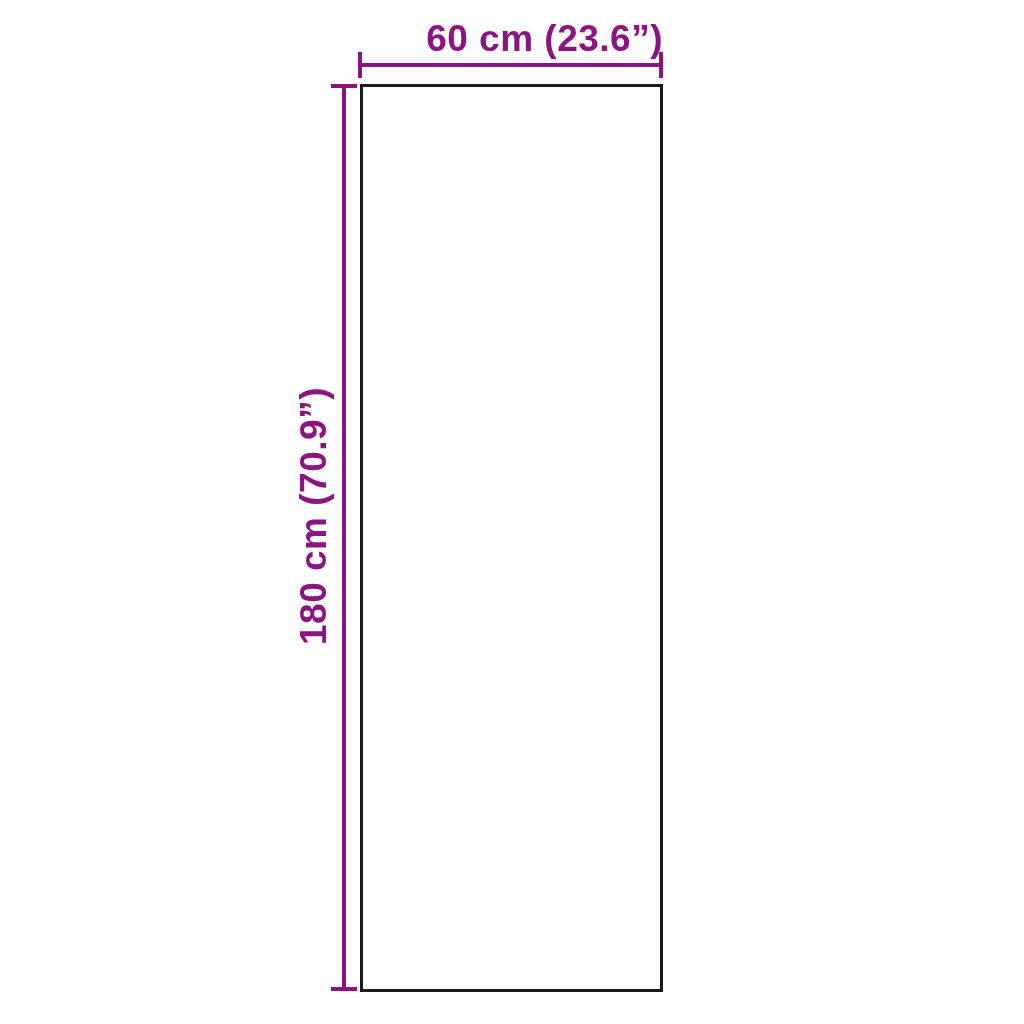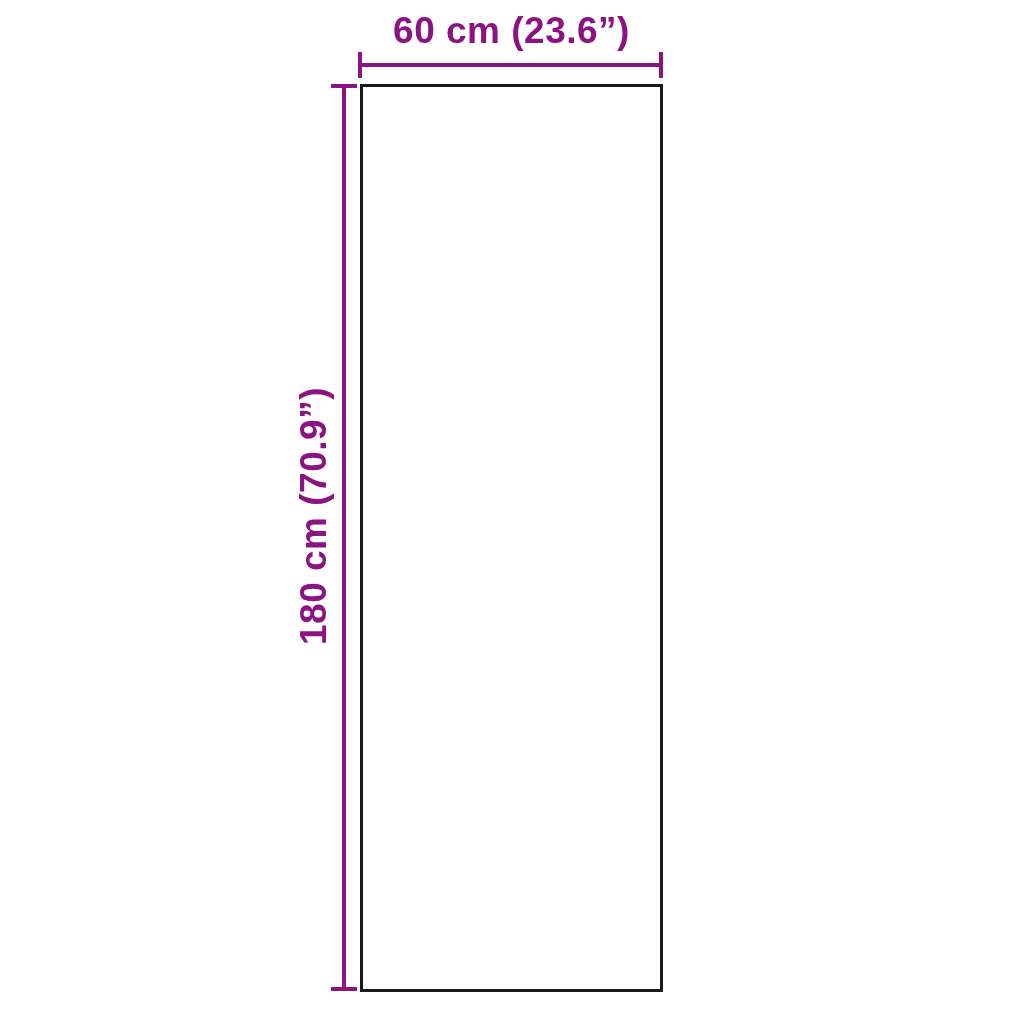--- a/index.html
+++ b/index.html
@@ -68,23 +68,23 @@
   .dim-label {
     position: absolute;
     color: var(--accent);
     font-size: 37px;
     font-weight: bold;
     letter-spacing: 0.5px;
     white-space: nowrap;
   }
   .dim-label.width-label {
     left: 360px;
-    top: 10px;
+    top: 18px;
     width: 303px;
-    text-align: center;
+    text-align: right;
   }
   .dim-label.height-label {
     left: 314px;
     top: 516px;
     transform: translate(-50%, -50%) rotate(-90deg);
   }
 </style>
 </head>
 <body>
 

